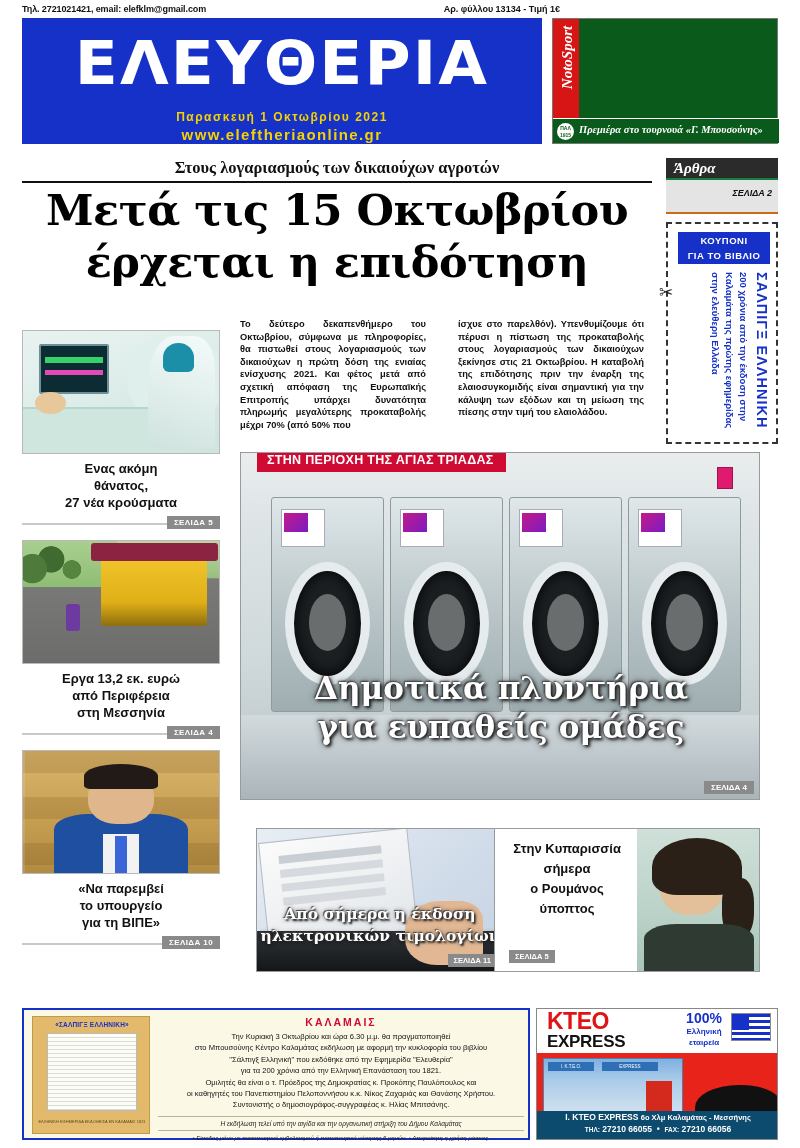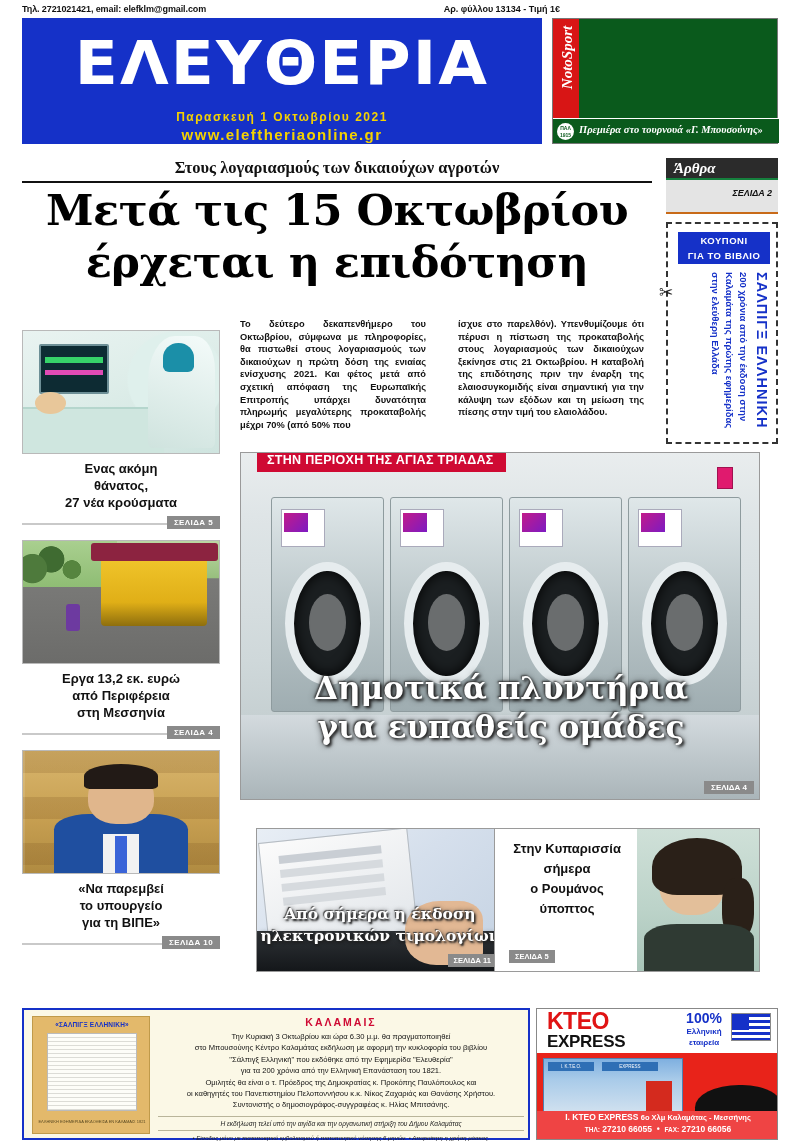--- a/index.html
+++ b/index.html
@@ -500,21 +500,21 @@
     background:#2f6fb5; color:#fff; font-size:4.5px; text-align:center; line-height:9px;
   }
   .kteo-mid .shop .door {
     position:absolute; right:10px; bottom:0; width:26px; height:30px; background:#d42a1e;
   }
   .kteo-mid .car {
     position:absolute; right:-4px; bottom:2px; width:88px; height:28px;
     background:#111; border-radius:50% 46% 10% 10% / 80% 80% 10% 10%;
   }
   .kteo-bot {
-    position:absolute; left:0; bottom:0; width:242px; height:28px; background:#ef4444;
+    position:absolute; left:0; bottom:0; width:242px; height:28px; background:#0c4a6e;
   }
   .kteo-addr {
     position:absolute; left:0; top:1px; width:242px; text-align:center;
     color:#fff; font-size:8.5px; font-weight:bold;
   }
   .kteo-addr .small { font-size:7.5px; }
   .kteo-phone {
     position:absolute; left:0; top:13px; width:242px; text-align:center;
     color:#fff; font-size:8.5px; font-weight:bold;
   }

